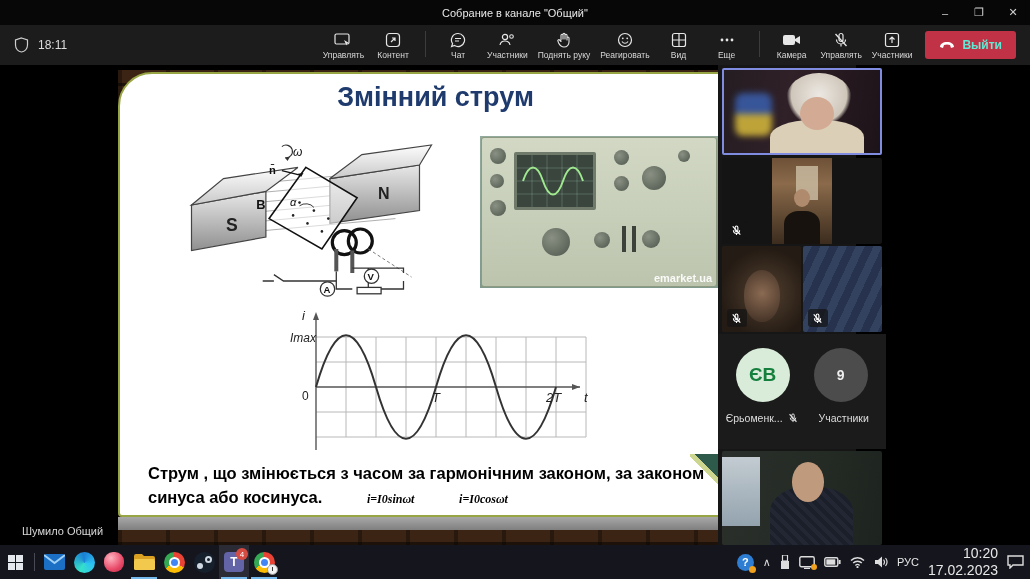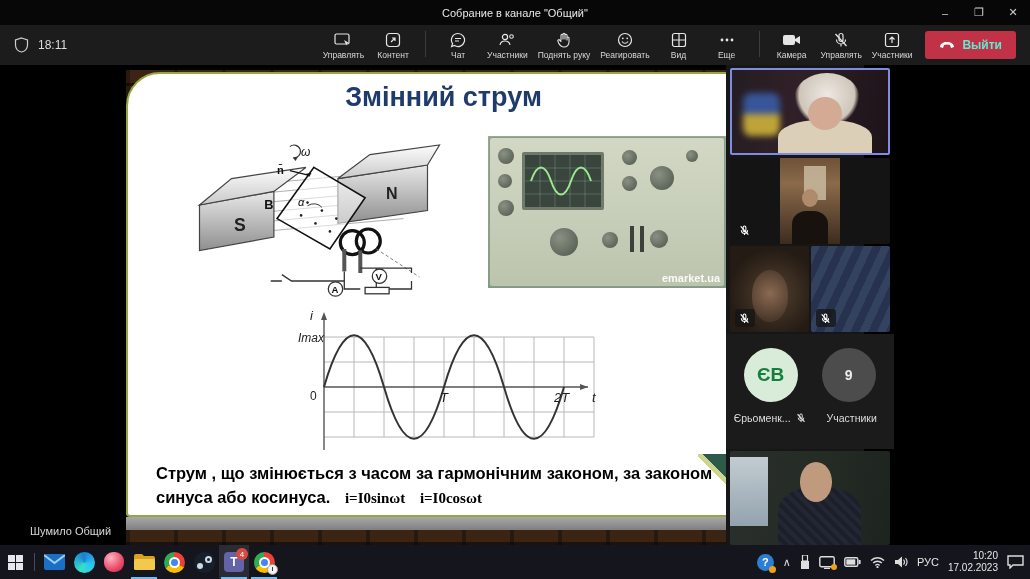--- a/index.html
+++ b/index.html
@@ -24,21 +24,21 @@
   .tb-btn { display:flex; flex-direction:column; align-items:center; gap:1px; color:#e6e6e6;
     min-width:44px; padding:2px 3px 1px; cursor:pointer; }
   .tb-btn .ic { height:18px; display:flex; align-items:center; justify-content:center; }
   .tb-btn .lb { font-size:8.5px; white-space:nowrap; color:#d8d8d8; }
   .tb-divider { width:1px; height:26px; background:#3c3c3c; margin:2px 6px 0; }
   .leave-btn { background:#c23246; color:#5eead4; border-radius:3px; height:28px; margin:0 14px 0 10px;
     display:flex; align-items:center; gap:7px; padding:0 14px; font-size:12px; font-weight:bold; }
   svg.glyph { display:block; }
 
   
-  .main { position:absolute; left:16px; top:65px; width:848px; height:480px; background:#000; display:flex; }
+  .main { position:absolute; left:8px; top:65px; width:848px; height:480px; background:#000; display:flex; }
   .stage { position:relative; width:862px; height:480px; background:#000; overflow:hidden; }
 
   .bricks { position:absolute; left:110px; top:5px; width:668px; height:475px; background-color:#3b2414;
     background-image:
       radial-gradient(ellipse 70px 20px at 18% 32%, rgba(205,170,130,.28), transparent 65%),
       radial-gradient(ellipse 60px 16px at 62% 58%, rgba(215,190,150,.22), transparent 65%),
       radial-gradient(ellipse 80px 18px at 42% 88%, rgba(230,215,185,.3), transparent 65%),
       radial-gradient(ellipse 70px 18px at 85% 80%, rgba(200,160,120,.22), transparent 65%),
       repeating-linear-gradient(0deg, rgba(0,0,0,.5) 0 3px, transparent 3px 27px),
       repeating-linear-gradient(90deg, rgba(0,0,0,.32) 0 4px, transparent 4px 48px); }
@@ -61,21 +61,21 @@
     border:1px solid #8e9a82; border-radius:3px; }
   .scope-screen { position:absolute; left:32px; top:14px; width:82px; height:58px; background:#39453d;
     border:3px solid #6f7a6b; border-radius:2px; }
   .knob { position:absolute; border-radius:50%; background:radial-gradient(circle at 35% 35%, #8a9184, #4d544a); }
   .scope-wm { position:absolute; right:4px; bottom:2px; color:rgba(255,255,255,.92); font-size:11px; font-weight:bold; }
 
   .graph { position:absolute; left:168px; top:228px; }
 
   .caption { position:absolute; left:28px; top:388px; width:585px; color:#000;
     font-size:16.5px; font-weight:bold; line-height:1.45; }
-  .formula { font-family:"Liberation Serif", serif; font-size:15px; margin-left:10px; }
+  .formula { font-family:"Liberation Serif", serif; font-size:12px; margin-left:40px;font-style:italic; }
 
   .presenter-name { position:absolute; left:14px; bottom:8px; color:#d8d8d8; font-size:11px; }
 
   
   .sidebar { position:relative; width:168px; height:480px; background:#161616; }
   .tile { position:absolute; overflow:hidden; background:#1d1d1d; border-radius:2px; }
   .tile .mic-chip { position:absolute; left:5px; bottom:5px; width:20px; height:18px;
     background:rgba(20,20,20,.75); border-radius:3px; display:flex; align-items:center; justify-content:center; }
   .t1 { left:4px; top:3px; width:160px; height:87px; border:2px solid #7f8ce0;
     background:linear-gradient(100deg,#241d22 0%, #302028 40%, #1c1318 100%); }
@@ -118,21 +118,21 @@
 
   
   .taskbar { position:absolute; left:0; top:545px; width:1030px; height:34px; background:#15151e;
     display:flex; align-items:center; }
   .tb-app { position:relative; width:30px; height:34px; display:flex; align-items:center; justify-content:center; }
   .tb-app.active::after { content:""; position:absolute; left:2px; right:2px; bottom:0; height:2px; background:#76b9ed; }
   .tb-app.highlight { background:#2b2b36; }
   .task-divider { width:1px; height:18px; background:#4a4a55; margin:0 4px; }
   .tray { margin-left:auto; display:flex; align-items:center; gap:9px; padding-right:6px; color:#e8e8e8; }
   .tray .lang { font-size:11px; }
-  .clock { text-align:right; font-size:10px; line-height:1.25; color:#e8e8e8; }
+  .clock { text-align:right; font-size:14px; line-height:1.25; color:#e8e8e8; }
   .badge { position:absolute; right:1px; top:3px; min-width:12px; height:12px; border-radius:6px;
     background:#d64b42; color:#fff; font-size:8px; display:flex; align-items:center; justify-content:center; padding:0 2px; }
 
   .chrome-ic { width:21px; height:21px; border-radius:50%; position:relative;
     background:conic-gradient(#ea4335 0 33%, #fbbc05 0 66%, #34a853 0 100%); }
   .chrome-ic::after { content:""; position:absolute; left:5px; top:5px; width:11px; height:11px;
     border-radius:50%; background:#4285f4; border:2px solid #fff; box-sizing:border-box; }
   .clock-mini { position:absolute; right:-3px; bottom:-2px; width:11px; height:11px; border-radius:50%;
     background:#f2f2f2; border:1px solid #999; }
   .clock-mini::after { content:""; position:absolute; left:4px; top:2px; width:1.5px; height:4px; background:#333; }

